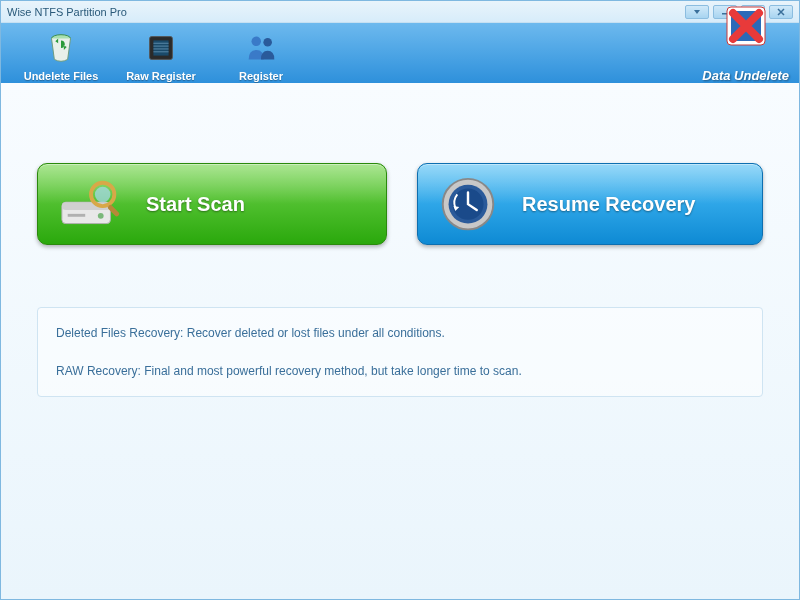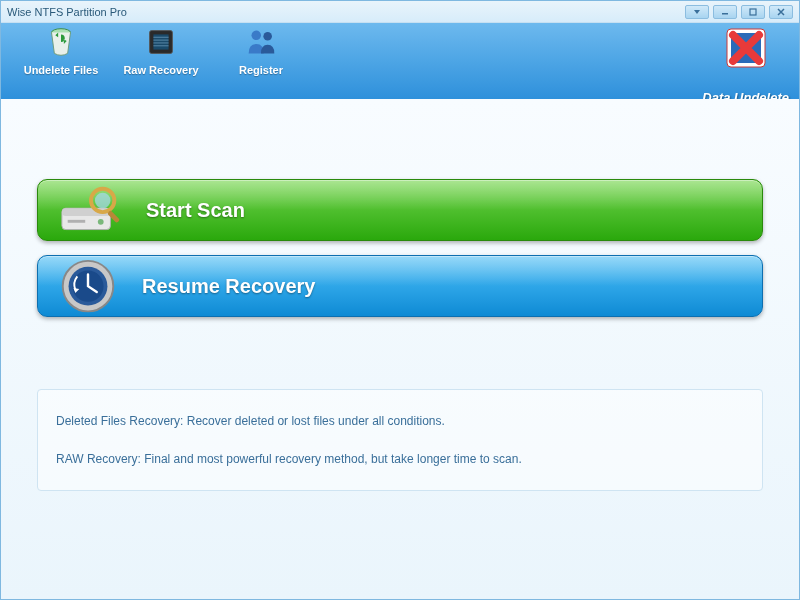--- a/index.html
+++ b/index.html
@@ -6,40 +6,40 @@
 body { width:800px; height:600px; font-family:"Segoe UI",Tahoma,sans-serif; overflow:hidden; }
 
 .window { width:800px; height:600px; border:1px solid #7fb8e0; background:#fff; display:flex; flex-direction:column; }
 
 .titlebar { height:22px; background:linear-gradient(to bottom,#e9f4fb 0%,#d7ecfa 100%); border-bottom:1px solid #c6e0f2; display:flex; align-items:center; padding:0 6px; font-size:11px; color:#2a5a7a; }
 .titlebar-text { flex:1; }
 .winbtns { display:flex; gap:4px; }
 .winbtn { width:24px; height:14px; background:linear-gradient(to bottom,#d0e9f9,#a8d4f0); border:1px solid #8bbde0; border-radius:2px; display:flex; align-items:center; justify-content:center; cursor:pointer; }
 .winbtn svg { width:10px; height:10px; }
 
-.ribbon { height:76px; background:linear-gradient(to bottom,#6db9ee 0%,#4da5e5 50%,#2e90db 100%); display:flex; align-items:flex-start; padding:0 10px; }
+.ribbon { height:60px; background:linear-gradient(to bottom,#6db9ee 0%,#4da5e5 50%,#2e90db 100%); display:flex; align-items:flex-end; padding:0 10px; }
 .ribbon-item { width:100px; display:flex; flex-direction:column; align-items:center; justify-content:center; color:#fff; font-size:11px; font-weight:bold; cursor:pointer; text-shadow:0 1px 1px rgba(0,0,0,0.3); line-height:1.2; text-align:center; gap:3px; }
 .ribbon-spacer { flex:1; }
 .ribbon-icon { width:38px; height:38px; display:flex; align-items:center; justify-content:center; }
 
 .logo-box { display:flex; flex-direction:column; align-items:center; gap:17px; }
 .logo-icon { width:50px; height:50px; }
 .logo-text { font-size:13px; font-weight:bold; color:#fff; font-style:italic; text-shadow:1px 1px 2px rgba(0,0,0,0.4); }
 
 .body-area { flex:1; background:linear-gradient(to bottom,#f8fcff 0%,#eaf5fc 100%); padding:20px 22px 18px; display:flex; flex-direction:column; }
 
-.big-buttons { display:flex; gap:14px; margin:60px 14px 12px;flex-direction:column; }
+.big-buttons { display:flex; gap:30px; margin:60px 14px 2px; }
 .big-btn { flex:1; height:82px; border-radius:10px; display:flex; align-items:center; padding:0 20px; gap:20px; cursor:pointer; box-shadow:0 2px 4px rgba(0,0,0,0.3), inset 0 1px 0 rgba(255,255,255,0.4); position:relative; overflow:hidden; }
 .big-btn::before { content:""; position:absolute; top:0; left:0; right:0; height:50%; background:linear-gradient(to bottom,rgba(255,255,255,0.35),rgba(255,255,255,0)); border-radius:10px 10px 0 0; }
 .big-btn.green { background:linear-gradient(to bottom,#7ed858 0%,#4fbf2e 50%,#2aa80c 100%); border:1px solid #2a8a0c; }
 .big-btn.blue { background:linear-gradient(to bottom,#5fc4f5 0%,#2ea6e8 50%,#0e8ad4 100%); border:1px solid #0d6fb0;padding-left:16px; }
 .big-btn-icon { width:68px; height:60px; display:flex; align-items:center; justify-content:center; position:relative; z-index:1; }
 .big-btn-label { flex:1; text-align:left; font-size:20px; font-weight:bold; color:#fff; text-shadow:0 1px 2px rgba(0,0,0,0.4); position:relative; z-index:1; }
 
-.info-box { margin:60px 14px 0; border:1px solid #cfe4f2; border-radius:4px; padding:24px 18px; background:rgba(255,255,255,0.5); display:flex; flex-direction:column; gap:24px; }
+.info-box { margin:60px 14px 0; border:1px solid #cfe4f2; border-radius:4px; padding:18px 18px; background:rgba(255,255,255,0.5); display:flex; flex-direction:column; gap:24px; }
 .info-line { font-size:12px; color:#3a6f9a; }
 </style>
 </head>
 <body>
 
 <div class="window">
 
   <div class="titlebar">
     <span class="titlebar-text">Wise NTFS Partition Pro</span>
     <div class="winbtns">
@@ -83,21 +83,21 @@
             <rect x="8" y="8" width="24" height="24" rx="2" fill="#2a2a2a" stroke="#555"></rect>
             <rect x="12" y="12" width="16" height="16" fill="#1a4a6a"></rect>
             <g stroke="#8ab8d8" stroke-width="0.6">
               <line x1="12" y1="15" x2="28" y2="15"></line>
               <line x1="12" y1="18" x2="28" y2="18"></line>
               <line x1="12" y1="21" x2="28" y2="21"></line>
               <line x1="12" y1="24" x2="28" y2="24"></line>
             </g>
           </svg>
       </div>
-      <span>Raw Recovery</span>
+      <span>Raw Register</span>
     </div>
     <div class="ribbon-item">
       <div class="ribbon-icon">
         <svg viewBox="0 0 40 40">
             <circle cx="15" cy="13" r="5" fill="#3a7ac8"></circle>
             <path d="M7 32 Q7 22 15 22 Q23 22 23 32 Z" fill="#3a7ac8"></path>
             <circle cx="27" cy="14" r="4.5" fill="#2a5a9a"></circle>
             <path d="M20 32 Q20 23 27 23 Q34 23 34 32 Z" fill="#2a5a9a"></path>
           </svg>
       </div>

